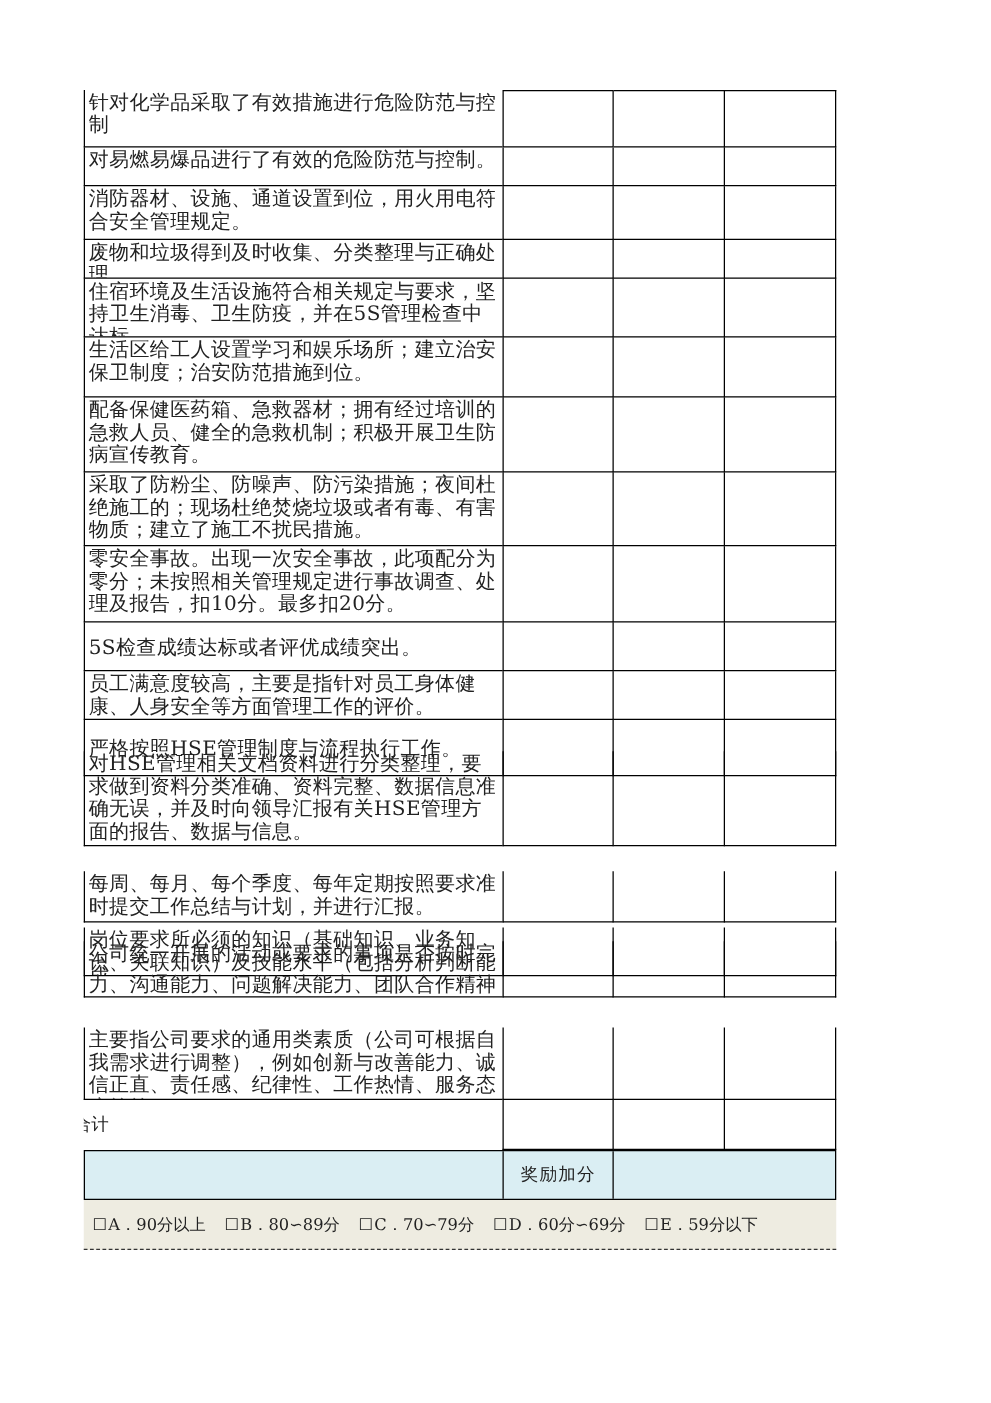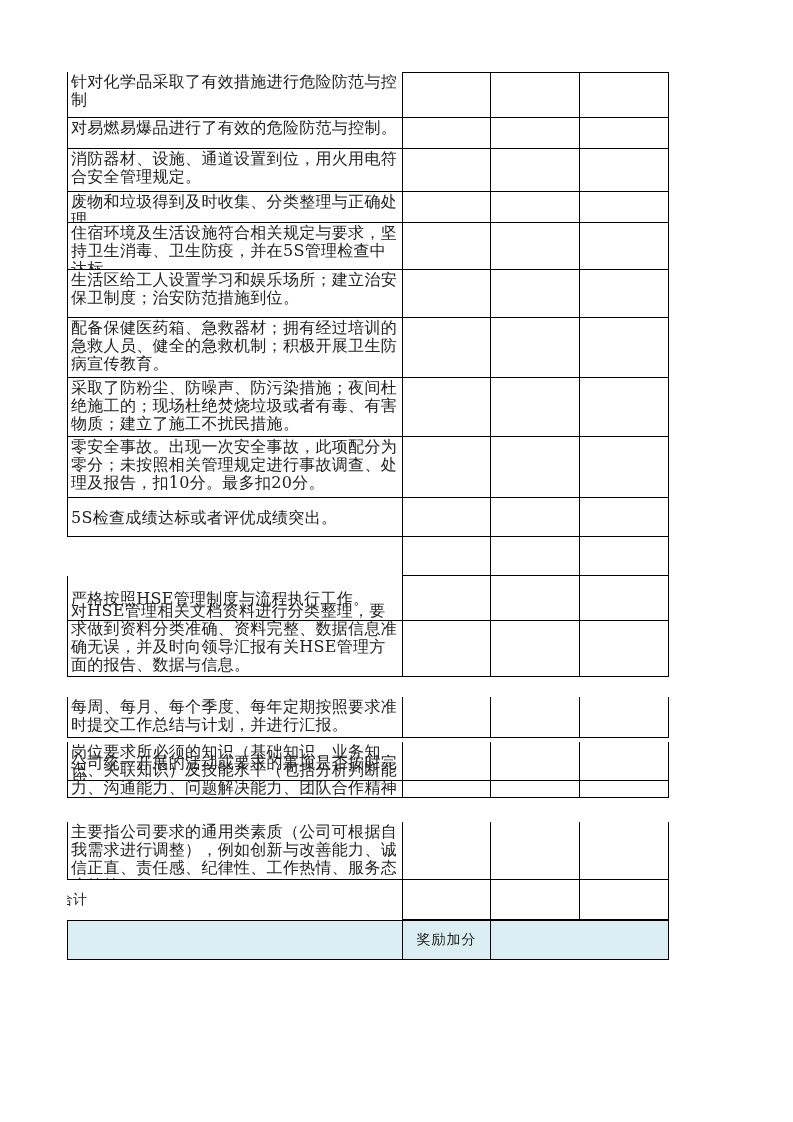--- a/index.html
+++ b/index.html
@@ -116,20 +116,21 @@
       </div>
       <div class="row" style="top: 498px; height: 39px;">
         <div class="cell desc vcenter">
           <span style="white-space:pre-wrap">5S检查成绩达标或者评优成绩突出。</span>
         </div>
         <div class="cell score s1"></div>
         <div class="cell score s2"></div>
         <div class="cell score s3"></div>
       </div>
       <div class="row" style="top: 537px; height: 39px;">
+        <div class="cell desc"><span style="white-space:pre-wrap">员工满意度较高，主要是指针对员工身体健康、人身安全等方面管理工作的评价。</span></div>
         <div class="cell score s1"></div>
         <div class="cell score s2"></div>
         <div class="cell score s3"></div>
       </div>
       <div class="row" style="top: 576px; height: 45px; text-decoration: underline;">
         <div class="cell desc vcenter">
           <span style="white-space:pre-wrap">严格按照HSE管理制度与流程执行工作。</span>
         </div>
         <div class="cell score s1"></div>
         <div class="cell score s2"></div>
@@ -173,13 +174,20 @@
     <div class="cell score s3"></div>
   </div>
   <div class="total-label">
       <span>合计</span>
     </div>
 
   <div class="bonus-row">
     <div class="bonus-label">奖励加分</div>
   </div>
 
+  <div class="grade-row">
+    <span class="grade-opt"><span class="box">☐</span><span>A．90分以上</span></span>
+    <span class="grade-opt"><span class="box">☐</span><span>B．80∽89分</span></span>
+    <span class="grade-opt"><span class="box">☐</span><span>C．70∽79分</span></span>
+    <span class="grade-opt"><span class="box">☐</span><span>D．60分∽69分</span></span>
+    <span class="grade-opt"><span class="box">☐</span><span>E．59分以下</span></span>
+  </div>
 </div>
 
 </body></html>

